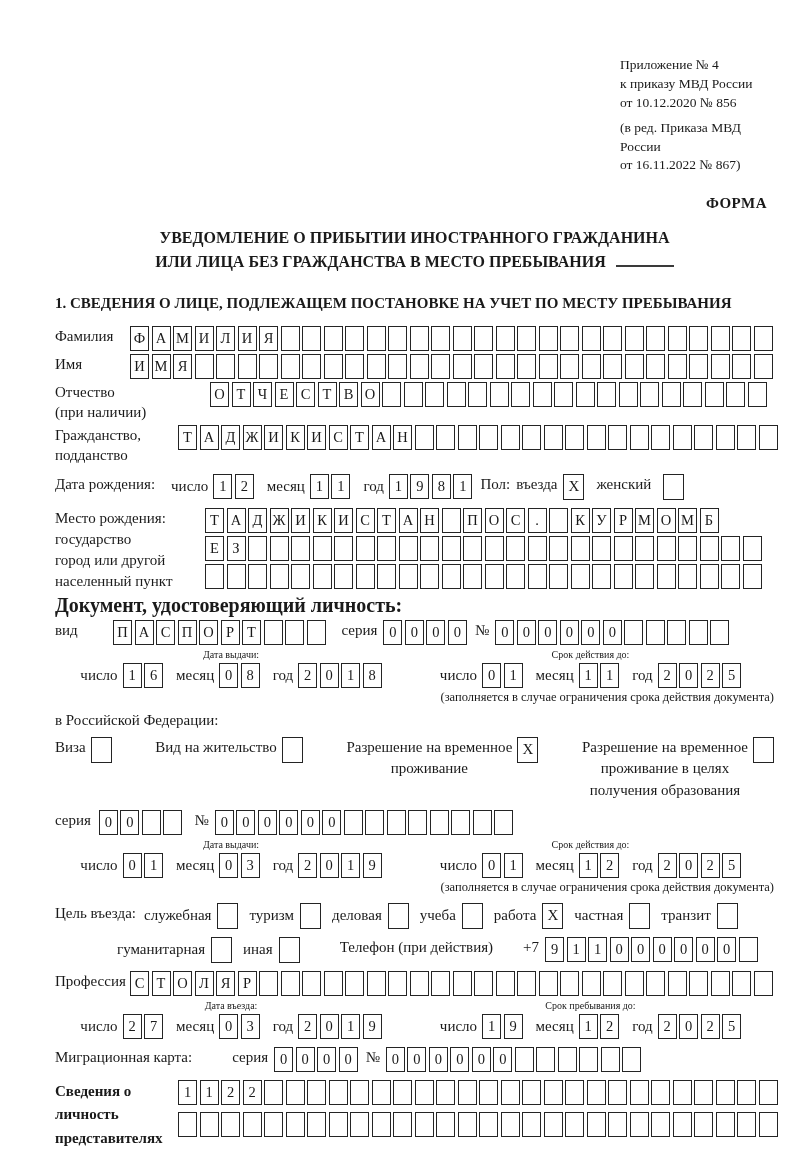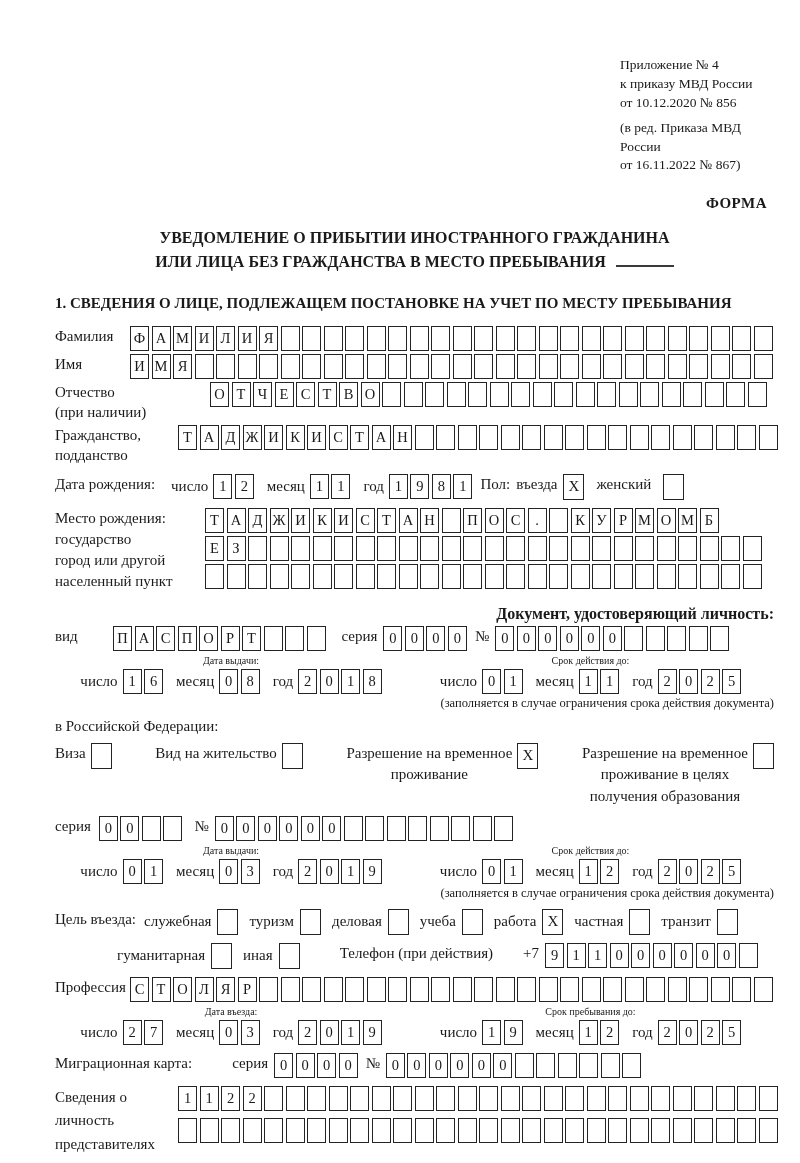--- a/index.html
+++ b/index.html
@@ -29,21 +29,21 @@
     font-size:14.5px;flex:none;background:#fff;
   }
   .cbx{
     width:21px;height:26px;border:1.6px solid #242424;box-sizing:border-box;
     display:inline-flex;align-items:center;justify-content:center;
     font-size:15px;flex:none;background:#fff;
   }
   .mb{margin-bottom:3px;}
   .mt8{margin-top:8px;}
   .mt14{margin-top:14px;}
-  .center-bold{text-align:right;font-weight:bold;font-size:16px;margin-top:12px;}
+  .center-bold{text-align:left;font-weight:bold;font-size:20px;margin-top:1px;}
   .dategroup{display:inline-flex;align-items:center;gap:5px;}
   .dlab{font-size:15px;}
   .daterow{display:flex;margin-top:4px;}
   .dcol{display:flex;flex-direction:column;align-items:center;}
   .dleft{width:352px;}
   .dright{flex:1;}
   .dhead{font-size:10px;margin-bottom:3px;}
   .dnote{text-align:right;font-size:12.5px;margin-top:2px;}
   .para{font-size:15px;margin-top:7px;}
   .resopts{display:flex;align-items:flex-start;margin-top:8px;width:100%;justify-content:space-between;}
@@ -54,21 +54,21 @@
   .optlabel{font-size:15px;}
   .ml8{margin-left:8px;}
   .ml12{margin-left:12px;}
   .ml16{margin-left:16px;}
   .ml30{margin-left:30px;}
   .ml40{margin-left:40px;}
   .ml62{margin-left:62px;}
   .gap6{margin-left:6px;}
   .lreps-right{display:flex;flex-direction:column;}
   .bp-label div, .lr-label div{line-height:21px;}
-  .lr-label div{line-height:23.5px;}
+  .lr-label div{line-height:23.5px;font-weight:bold;}
 </style>
 </head>
 <body>
 
 <div class="page">
 
   <div class="hdr">
     <div>Приложение № 4</div>
     <div>к приказу МВД России</div>
     <div>от 10.12.2020 № 856</div>

